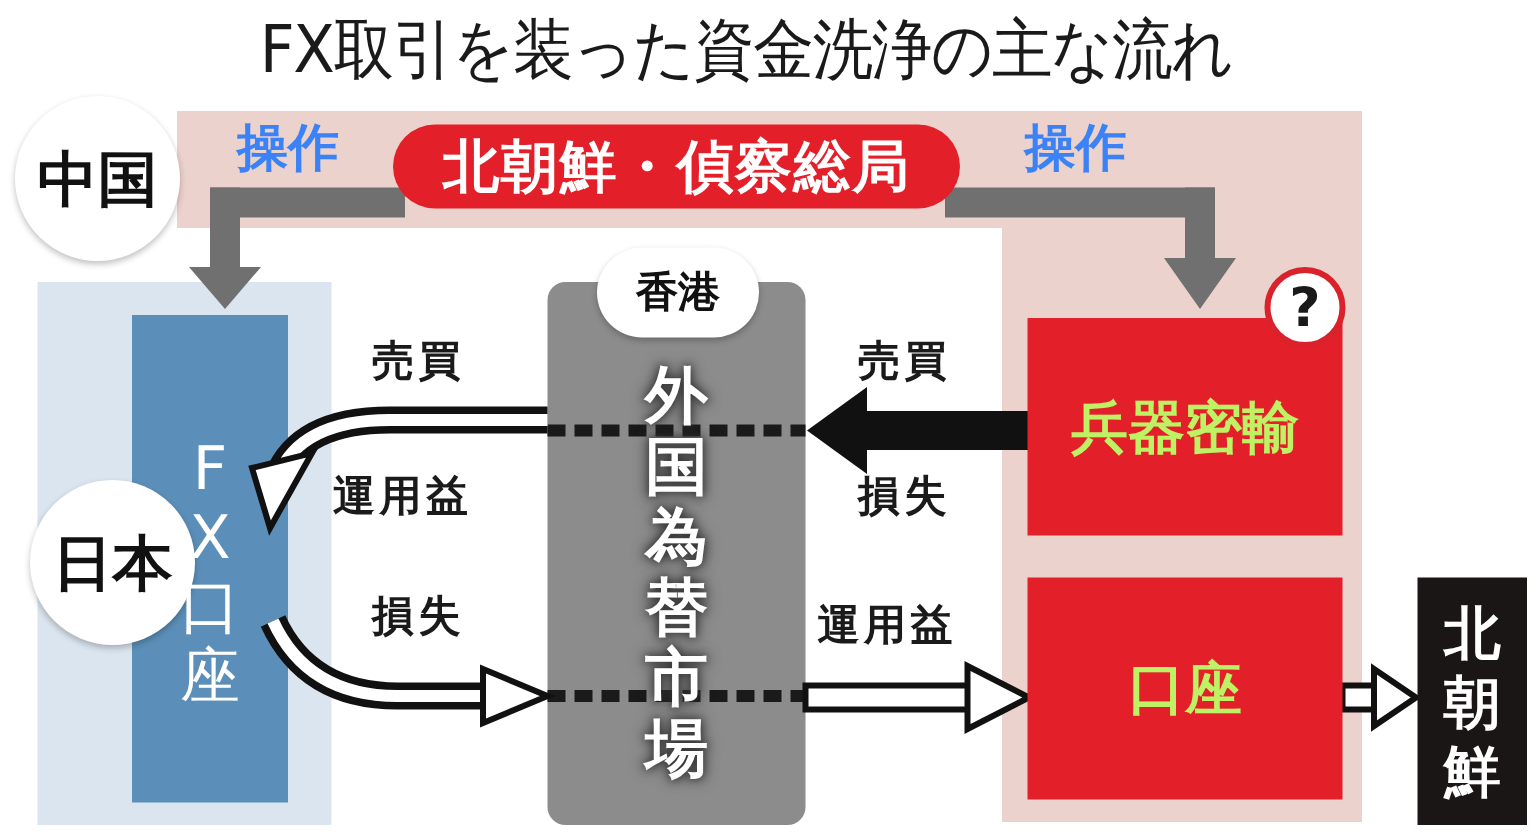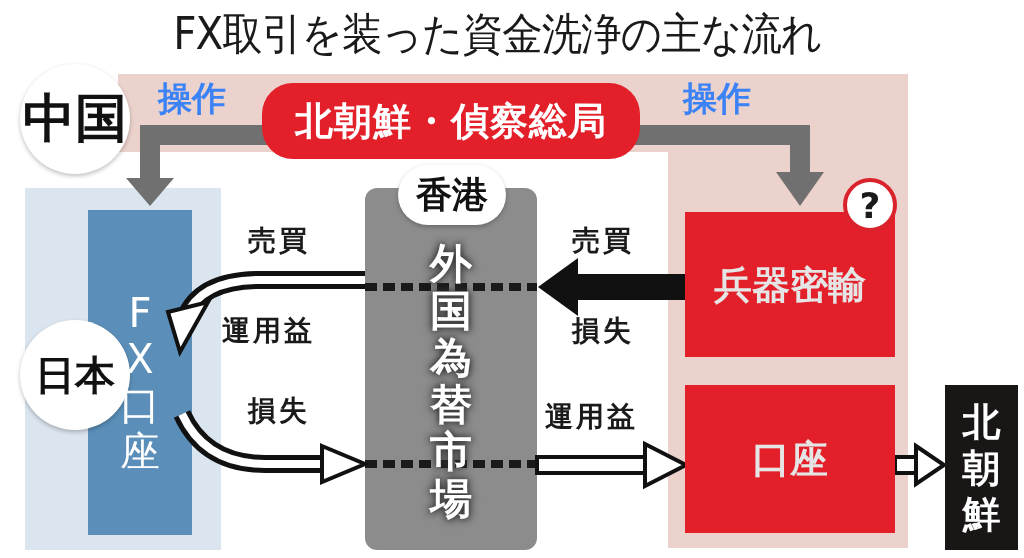--- a/index.html
+++ b/index.html
@@ -16,28 +16,28 @@
   .blue-dark { left:88px; top:210px; width:104px; height:325px; background:#5b8fb9; }
   .fx-label { left:88px; top:290px; width:104px; color:#fff; font-size:40px; text-align:center;
               line-height:46px; font-family:"DejaVu Sans",sans-serif; }
   .fx-label div { display:block; }
   .gray-panel { left:365px; top:188px; width:172px; height:362px; background:#8c8c8c; border-radius:12px; }
   .market-label { left:365px; top:240px; width:172px; color:#fff; font-size:42px; font-weight:bold; text-align:center;
                   line-height:47px; text-shadow:0 0 6px #333, 0 0 10px #333; }
   .circle { background:#fff; border-radius:50%; box-shadow:0 2px 4px rgba(0,0,0,0.25);
             display:flex; align-items:center; justify-content:center;
             font-family:"DejaVu Serif","Liberation Serif",serif; font-weight:bold; color:#111; }
-  .china-circle { left:20px; top:64px; width:110px; height:110px; font-size:52px; }
+  .china-circle { left:10px; top:64px; width:110px; height:110px; font-size:40px; }
   .japan-circle { left:20px; top:320px; width:110px; height:110px; font-size:40px; }
-  .hk-circle { left:398px; top:165px; width:108px; height:60px; border-radius:30px; font-size:36px; }
-  .red-pill { left:262px; top:83px; width:378px; height:76px; background:#e3202a; border-radius:31px;
+  .hk-circle { left:398px; top:165px; width:108px; height:60px; border-radius:30px; font-size:28px; }
+  .red-pill { left:262px; top:83px; width:378px; height:56px; background:#e3202a; border-radius:31px;
               color:#fff; font-size:38px; font-weight:bold; display:flex; align-items:center; justify-content:center;
               letter-spacing:1px; }
   .op-label { font-size:34px; font-weight:bold; color:#3b82f6; }
-  .red-box { background:#e3202a; color:#e5e5e5; font-weight:bold; display:flex; flex-direction:row;
+  .red-box { background:#e3202a; color:#bef264; font-weight:bold; display:flex; flex-direction:row;
              align-items:center; justify-content:center; text-align:left; }
   .weapons-box { left:685px; top:212px; width:210px; height:145px; font-size:38px; line-height:48px; }
   .nk-account-box { left:685px; top:385px; width:210px; height:148px; font-size:38px; line-height:50px; }
   .nk-black { left:945px; top:385px; width:73px; height:165px; background:#1a1616; color:#fff;
               font-weight:bold; font-size:38px; line-height:46px; text-align:center;
               display:flex; flex-direction:column; align-items:center; justify-content:center; }
   .q-circle { left:843px; top:178px; width:54px; height:54px; border-radius:50%; background:#fff;
               border:4px solid #d9222b; box-sizing:border-box; color:#1a1a1a; font-size:36px; font-weight:bold;
               display:flex; align-items:center; justify-content:center; }
   .lbl { font-size:28px; font-weight:bold; color:#1a1a1a; letter-spacing:3px; }

